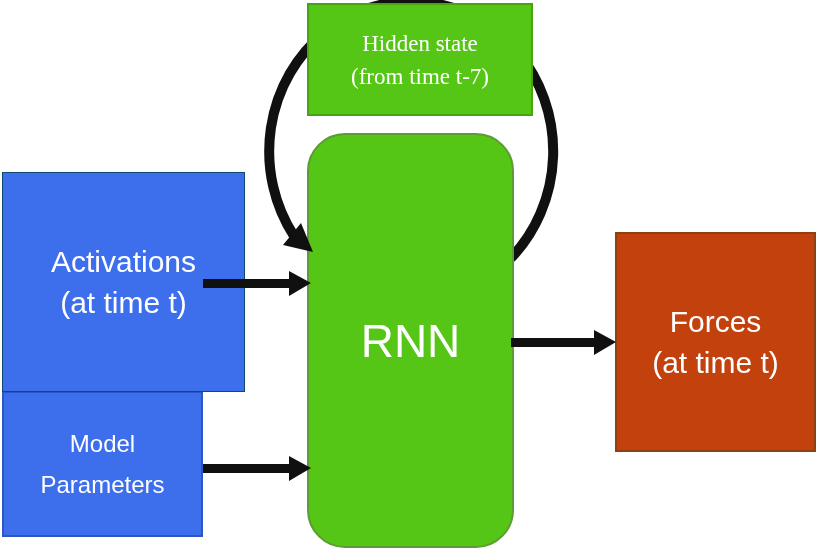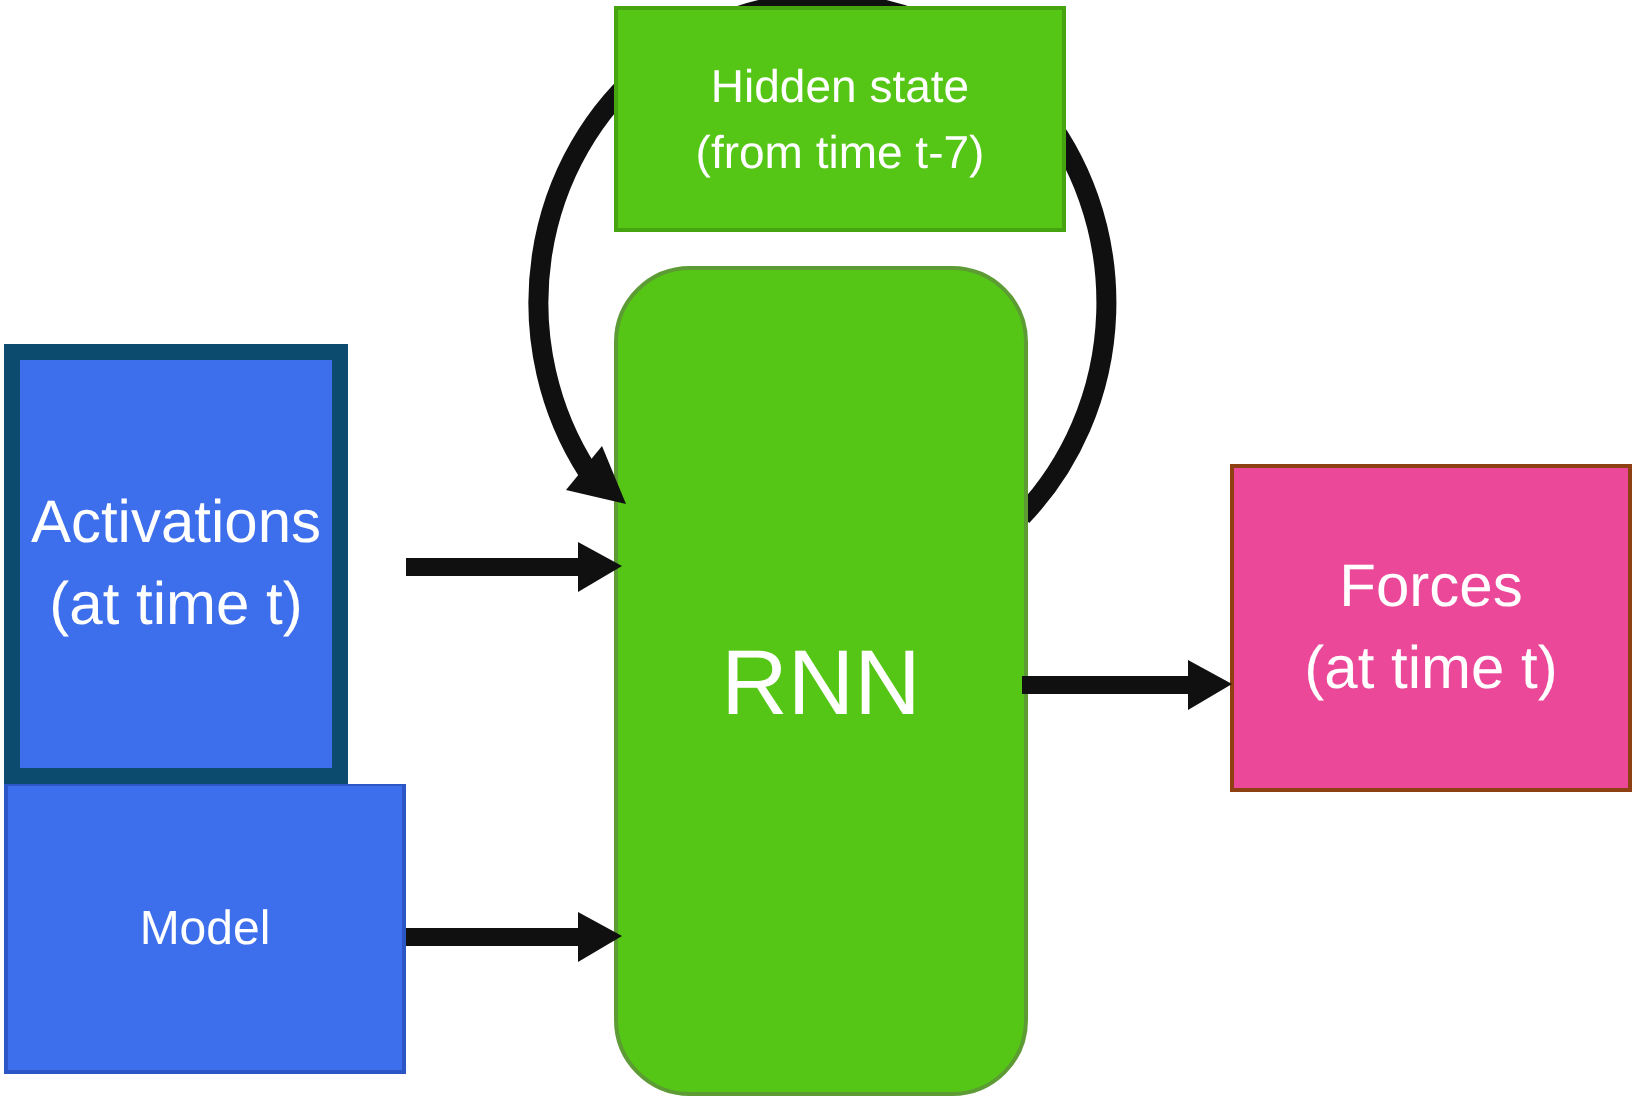--- a/index.html
+++ b/index.html
@@ -16,44 +16,44 @@
   .node{
     position:absolute;
     display:flex;flex-direction:column;align-items:center;justify-content:center;
     color:#ffffff;text-align:center;z-index:1;box-sizing:border-box;
   }
   .node .l1,.node .l2{display:block;}
   
   .hidden-state{
     left:307px;top:3px;width:226px;height:113px;
     background:#55C615;border:2px solid #46A410;
-    font-size:23px;line-height:33px;
+    font-size:23px;line-height:33px;font-family:Liberation Serif, serif;
   }
   
   .rnn{
     left:307px;top:133px;width:207px;height:415px;
     background:#55C615;border:2px solid #5d9b35;
     border-radius:38px;
     font-size:46px;line-height:50px;
   }
   
   .activations{
-    left:2px;top:172px;width:172px;height:220px;
-    background:#3D6EEC;border:8px solid #0c4a6e;
+    left:2px;top:172px;width:243px;height:220px;
+    background:#3D6EEC;border:1px solid #0c4a6e;
     font-size:30px;line-height:41px;
   }
   .model-parameters{
     left:2px;top:392px;width:201px;height:145px;
     background:#3D6EEC;border:2px solid #2C55C5;border-top-width:1px;
     font-size:24px;line-height:41px;
   }
   
   .forces{
-    left:615px;top:232px;width:201px;height:164px;
-    background:#ec4899;border:2px solid #8E4012;
+    left:615px;top:232px;width:201px;height:220px;
+    background:#c2410c;border:2px solid #8E4012;
     font-size:30px;line-height:41px;
   }
 </style>
 </head>
 <body>
 
 <div class="canvas">
 
   <svg class="layer back" viewBox="0 0 820 551">
     <path d="M 511 258 A 142 150 0 1 0 294 236" fill="none" stroke-width="10" stroke-linecap="butt" stroke="#101010"></path>
@@ -68,20 +68,21 @@
     <span class="l1">RNN</span>
   </div>
 
   <div class="node activations">
     <span class="l1">Activations</span>
     <span class="l2">(at time t)</span>
   </div>
 
   <div class="node model-parameters">
     <span class="l1">Model</span>
+    <span class="l2">Parameters</span>
   </div>
 
   <div class="node forces">
     <span class="l1">Forces</span>
     <span class="l2">(at time t)</span>
   </div>
 
   <svg class="layer front" viewBox="0 0 820 551">
 
     <polygon points="313,252 283,245 301,223" fill="#101010"></polygon>

